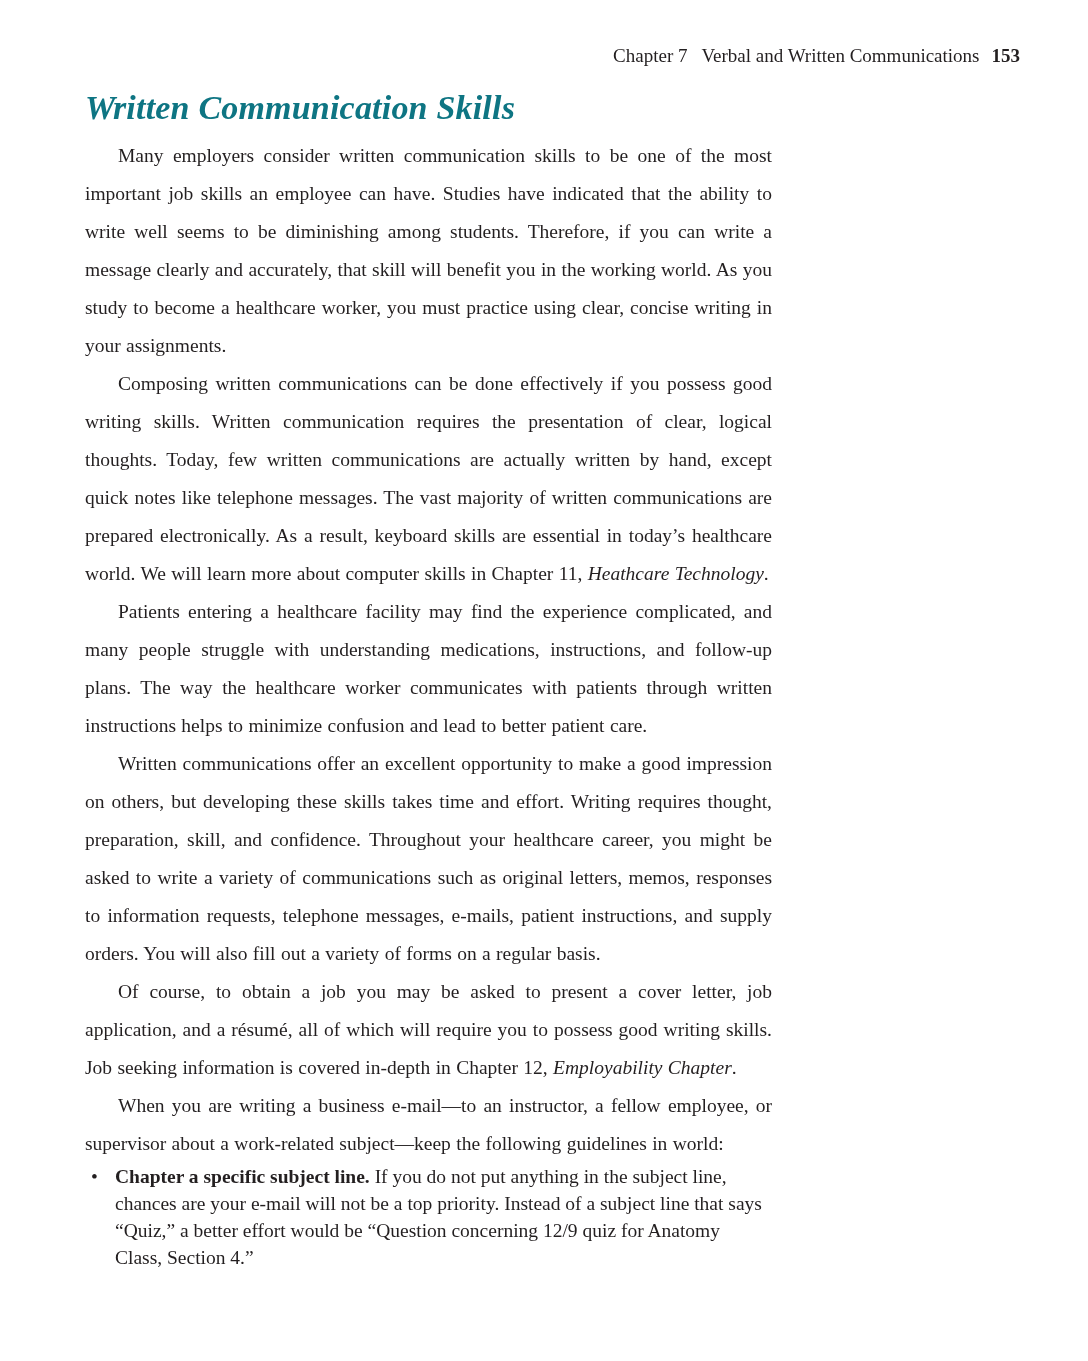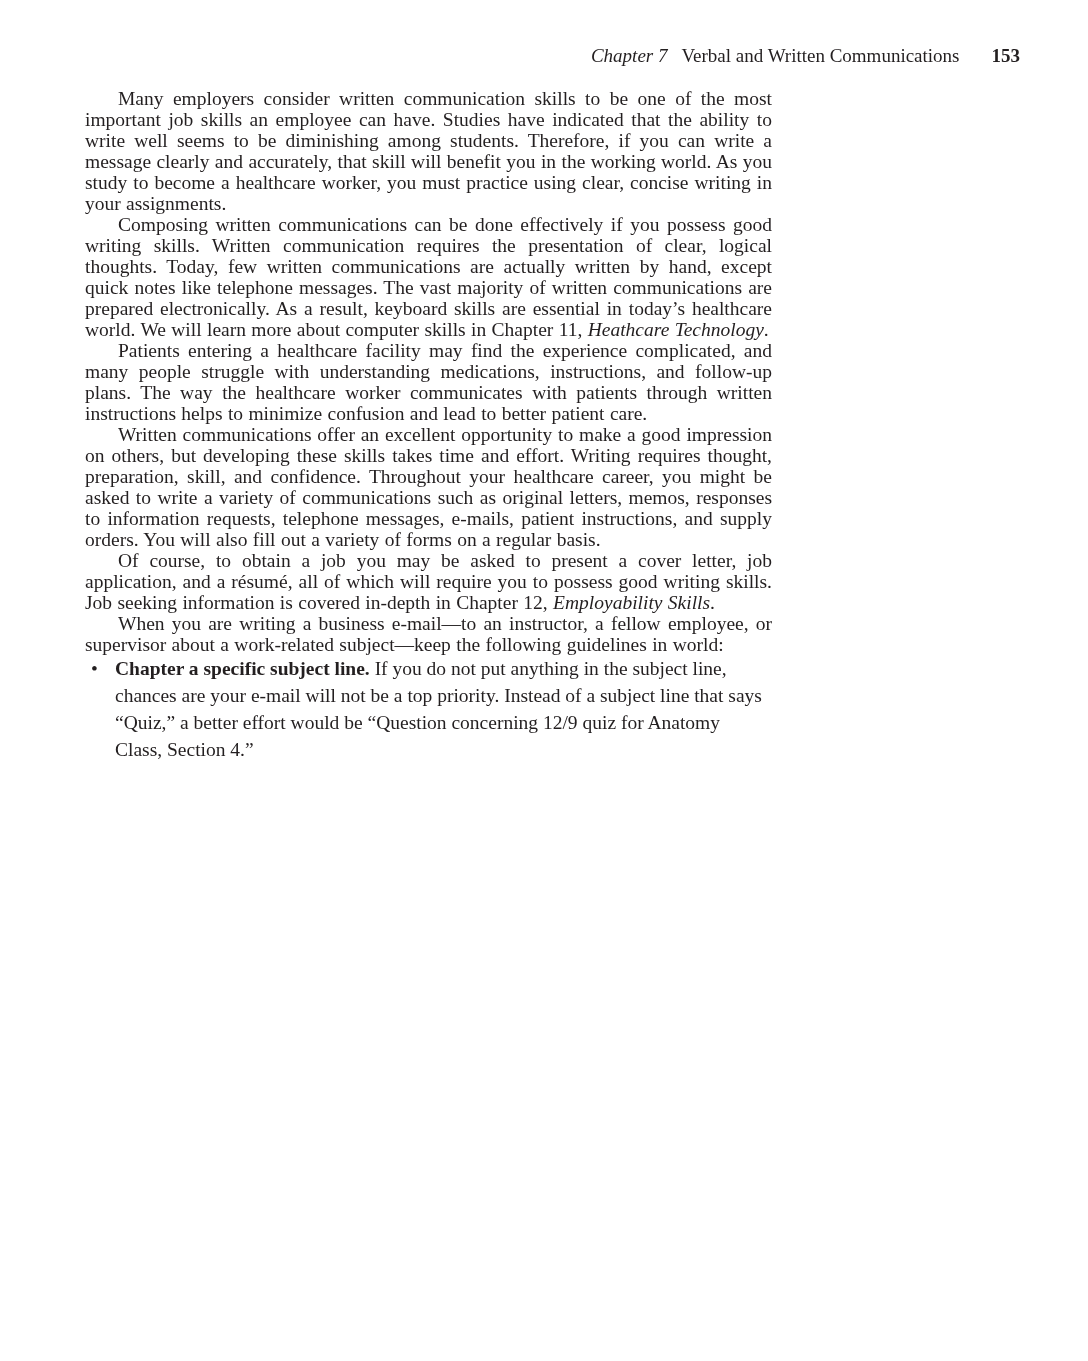--- a/index.html
+++ b/index.html
@@ -19,25 +19,24 @@
   .running-head {
     position: absolute;
     top: 44px;
     right: 68px;
     font-size: 19px;
     line-height: 24px;
     white-space: nowrap;
     color: #231f20;
   }
   .running-head .chapter-label {
-    font-style: italic;
     margin-right: 14px;
   }
   .running-head .chapter-title {
-    margin-right: 32px;
+    margin-right: 12px;
   }
   .running-head .page-number {
     font-weight: bold;
     margin-top: 29px;
   }
   .content {
     position: absolute;
     left: 85px;
     top: 88px;
     width: 687px;
@@ -50,21 +49,21 @@
     font-style: italic;
     color: var(--teal, #0e7583);
     margin: 0 0 9px 0;
     letter-spacing: 0.2px;
   }
   h1.section-heading.second {
     margin-top: 26px;
   }
   p.body {
     font-size: 19.5px;
-    line-height: 21px;
+    line-height: 38px;
     margin: 0;
     text-align: justify;
     text-indent: 33px;
     hyphens: none;
     word-spacing: 0.5px;
   }
   .bullet-item {
     display: flex;
     font-size: 19.5px;
     line-height: 27px;
@@ -89,30 +88,31 @@
 <body>
 
 <div class="page" style="color: rgb(35, 31, 32);">
 
   <header class="running-head">
     <span class="chapter-label">Chapter 7</span><span class="chapter-title">Verbal and Written Communications</span><span class="page-number">153</span>
   </header>
 
   <main class="content">
 
+    <h1 class="section-heading">Written Communication Skills</h1>
 
     <p class="body">Many employers consider written communication skills to be one of the most important job skills an employee can have. Studies have indicated that the ability to write well seems to be diminishing among students. Therefore, if you can write a message clearly and accurately, that skill will benefit you in the working world. As you study to become a healthcare worker, you must practice using clear, concise writing in your assignments.</p>
 
     <p class="body"><span>Composing written communications can be done effectively if you possess good writing skills. Written communication requires the presentation of clear, logical thoughts. Today, few written communications are actually written by hand, except quick notes like telephone messages. The vast majority of written communications are prepared electronically. As a result, keyboard skills are essential in today’s healthcare world. We will learn more about computer skills in Chapter 11, </span><em>Heathcare Technology</em><span>.</span></p>
 
     <p class="body">Patients entering a healthcare facility may find the experience complicated, and many people struggle with understanding medications, instructions, and follow-up plans. The way the healthcare worker communicates with patients through written instructions helps to minimize confusion and lead to better patient care.</p>
 
     <p class="body">Written communications offer an excellent opportunity to make a good impression on others, but developing these skills takes time and effort. Writing requires thought, preparation, skill, and confidence. Throughout your healthcare career, you might be asked to write a variety of communications such as original letters, memos, responses to information requests, telephone messages, e-mails, patient instructions, and supply orders. You will also fill out a variety of forms on a regular basis.</p>
 
-    <p class="body"><span>Of course, to obtain a job you may be asked to present a cover letter, job application, and a résumé, all of which will require you to possess good writing skills. Job seeking information is covered in-depth in Chapter 12, </span><em>Employability Skills</em><span>.</span></p>
+    <p class="body"><span>Of course, to obtain a job you may be asked to present a cover letter, job application, and a résumé, all of which will require you to possess good writing skills. Job seeking information is covered in-depth in Chapter 12, </span><em>Employability Chapter</em><span>.</span></p>
 
 
 
     <p class="body">When you are writing a business e-mail—to an instructor, a fellow employee, or supervisor about a work-related subject—keep the following guidelines in world:</p>
 
     <div class="bullet-item">
       <span class="bullet-marker">•</span>
       <div class="bullet-text"><strong>Chapter a specific subject line.</strong><span> If you do not put anything in the subject line, chances are your e-mail will not be a top priority. Instead of a subject line that says “Quiz,” a better effort would be “Question concerning 12/9 quiz for Anatomy Class, Section 4.”</span></div>
     </div>
 

